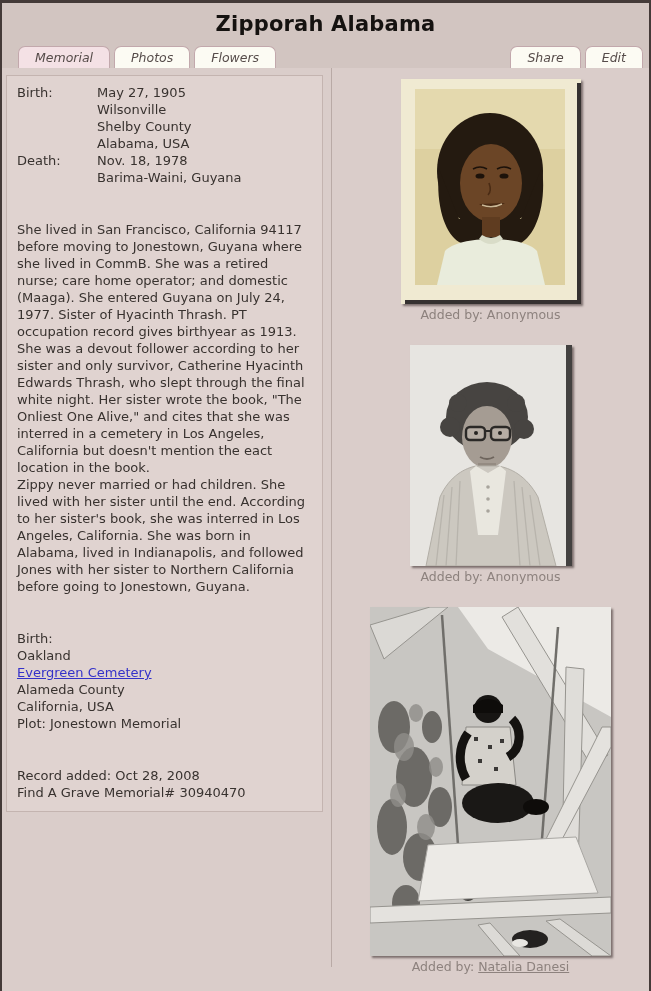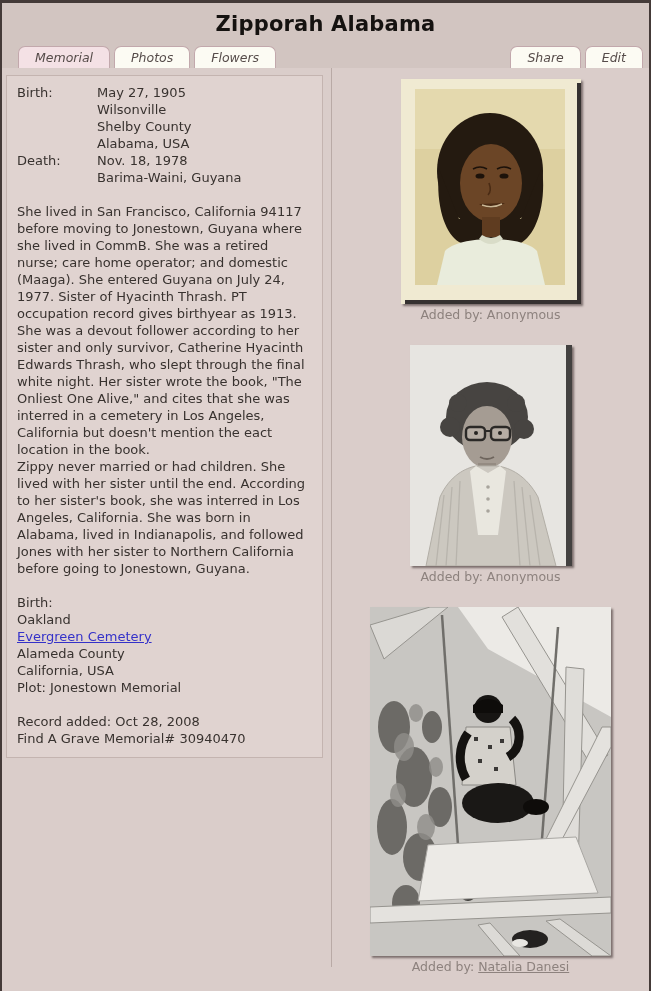--- a/index.html
+++ b/index.html
@@ -31,21 +31,21 @@
   
   .content{display:flex;height:calc(991px - 92px);}
   .left-col{width:330px;box-sizing:border-box;border-right:1px solid #b9aaa6;}
   .info-box{
     margin:7px 8px 0 4px;border:1px solid #c4b4b0;background:#e0d3d0;
     padding:8px 10px 10px;font-size:13px;line-height:17px;color:#38322f;
     min-height:586px;box-sizing:border-box;
   }
   .bd-row{display:flex;}
   .bd-label{width:80px;flex:0 0 80px;}
-  .section{margin-top:17px;}
+  .section{margin-top:35px;}
   .blue-link{color:#3431c9;text-decoration:underline;cursor:pointer;}
   .mauve-link{color:#8a5878;text-decoration:underline;cursor:pointer;}
   
   .right-col{flex:1;display:flex;flex-direction:column;align-items:center;padding-top:11px;}
   .photo{display:block;box-shadow:2px 2px 2px rgba(45,34,32,.55);cursor:pointer;}
   .photo svg{display:block;}
   .caption{font-size:12.5px;color:#8d827e;margin:3px 12px 9px;text-align:center;}
   .caption .mauve-name{color:#8d827e;text-decoration:underline;cursor:pointer;}
 </style>
 </head>

